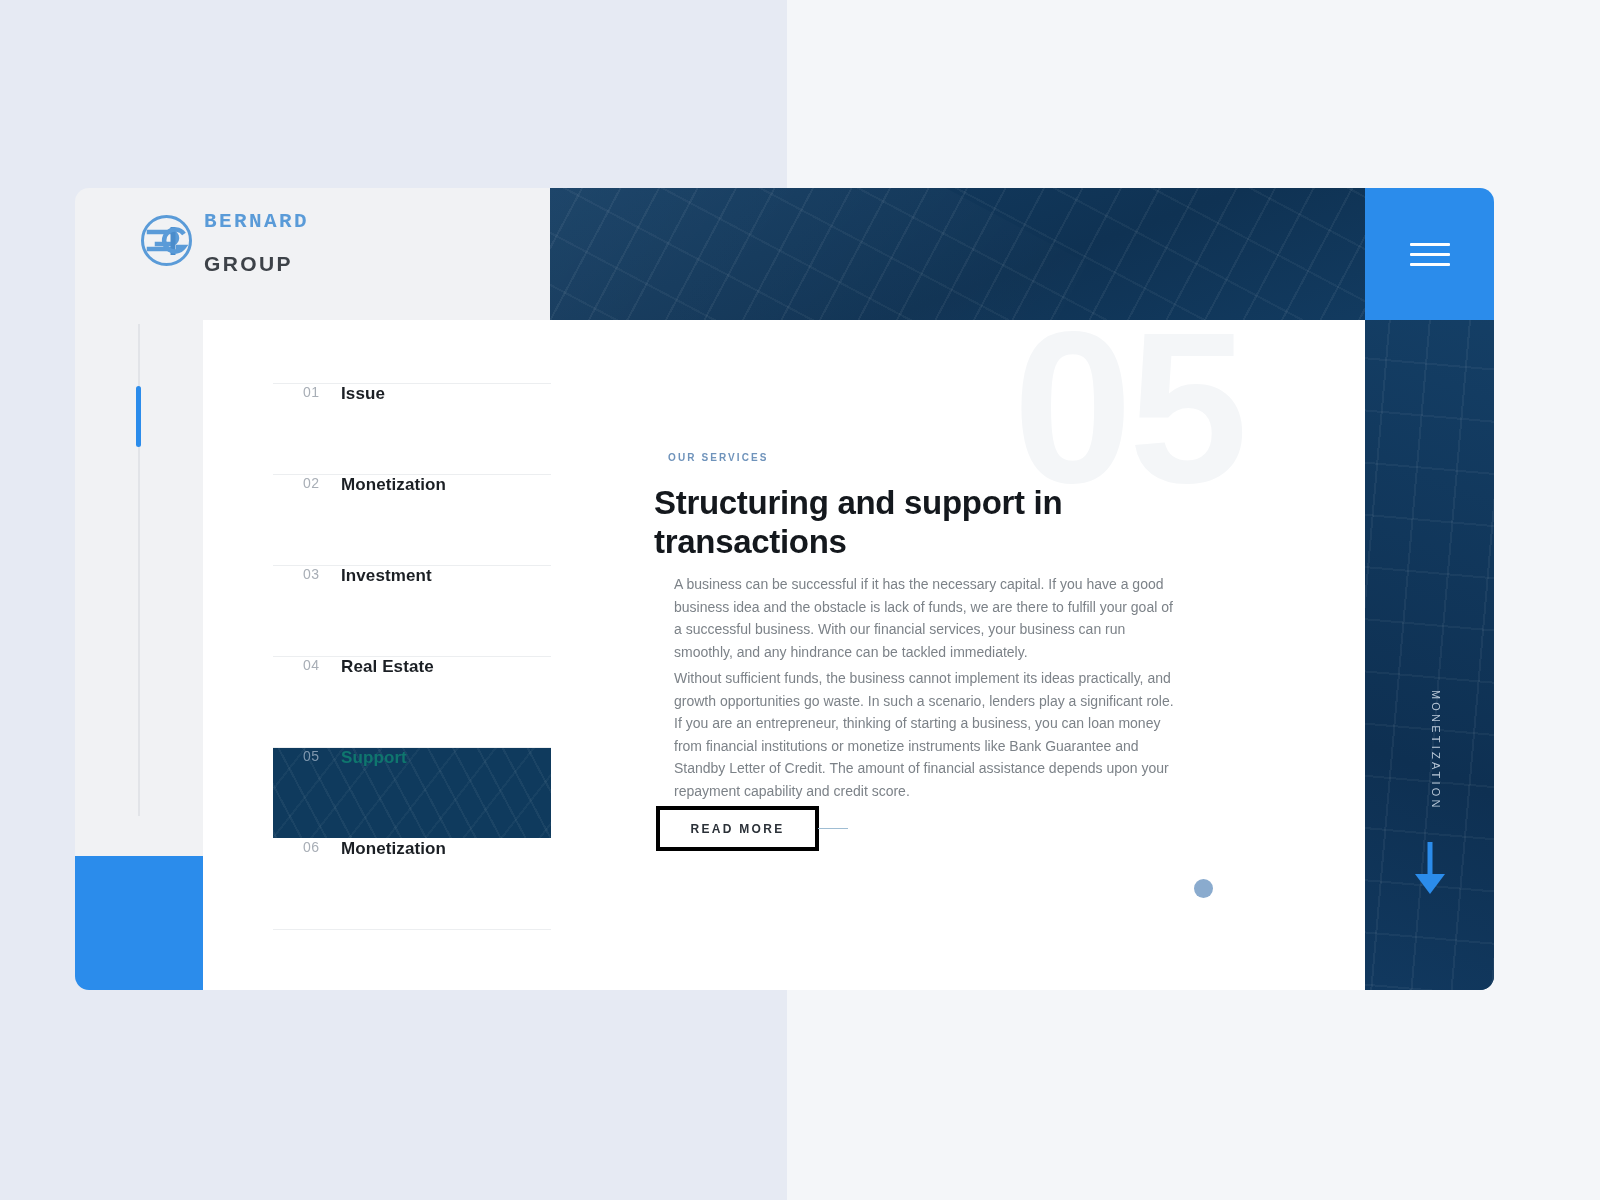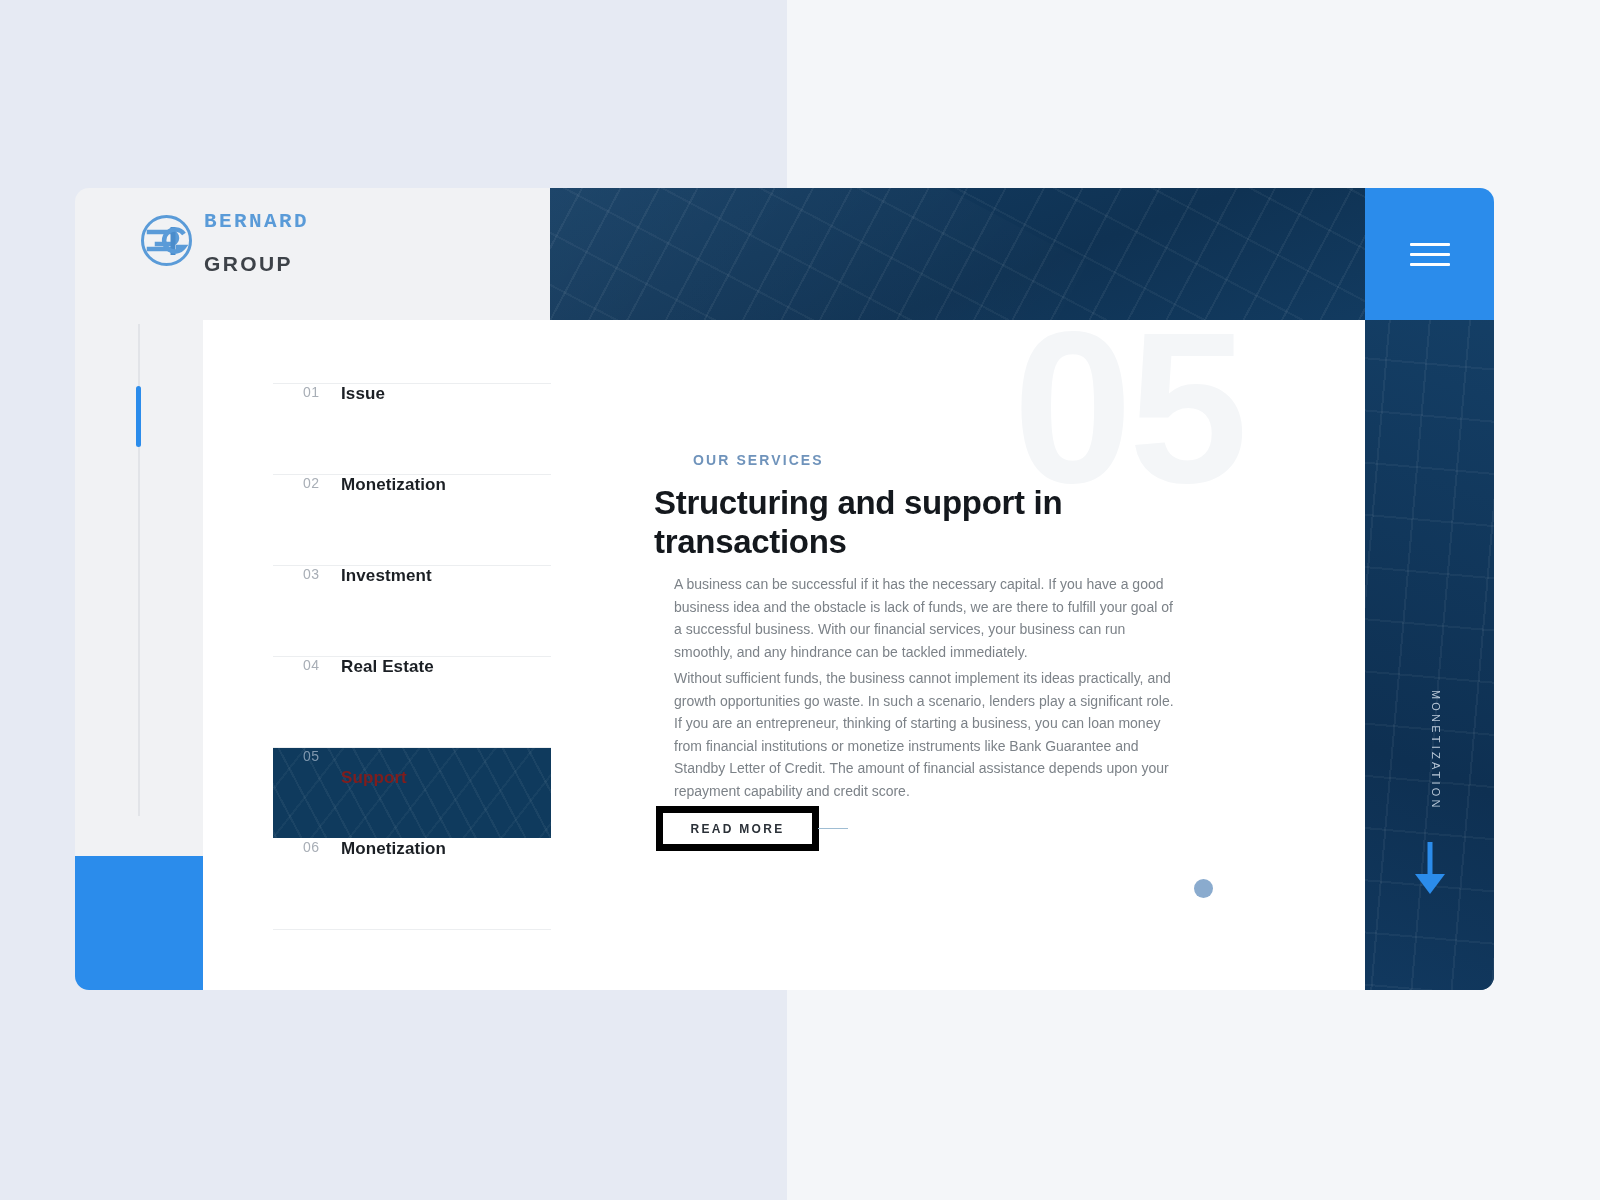--- a/index.html
+++ b/index.html
@@ -181,21 +181,21 @@
   .svc-label {
     position: relative;
     z-index: 2;
     font-size: 17px;
     font-weight: bold;
     color: #1b1f24;
     letter-spacing: 0.1px;
   }
   .svc-row.active { border-color: transparent; }
   .svc-row.active .svc-num { color: #7f97ae; }
-  .svc-row.active .svc-label { color: #7f1d1d; margin-top: 20px; }
+  .svc-row.active .svc-label { color: #0f766e; }
   .svc-bg {
     position: absolute;
     inset: 0;
     background: #0f3a5d;
     overflow: hidden;
   }
   .svc-bg::after {
     content: "";
     position: absolute;
     inset: -30%;
@@ -210,22 +210,22 @@
     left: 1013px; top: 300px;
     font-size: 215px;
     font-weight: bold;
     color: #f4f6f8;
     letter-spacing: -4px;
     line-height: 1;
     user-select: none;
   }
   .eyebrow {
     position: absolute;
-    left: 693px; top: 452px;
-    font-size: 14px;
+    left: 668px; top: 452px;
+    font-size: 10px;
     font-weight: bold;
     letter-spacing: 2.1px;
     color: #6f93bb;
   }
   .headline {
     position: absolute;
     left: 654px; top: 484px;
     width: 560px;
     font-size: 33px;
     font-weight: bold;
@@ -241,21 +241,21 @@
     line-height: 22.5px;
     color: #7c8288;
   }
   .para-1 { top: 573px; }
   .para-2 { top: 667px; }
 
   .read-more {
     position: absolute;
     left: 656px; top: 806px;
     width: 163px; height: 45px;
-    border: 7px solid #000000;
+    border: 4px solid #000000;
     background: transparent;
     display: flex;
     align-items: center;
     justify-content: center;
     font-family: "Liberation Sans", sans-serif;
     font-size: 12px;
     font-weight: bold;
     letter-spacing: 2.3px;
     color: #2b3138;
     cursor: pointer;

